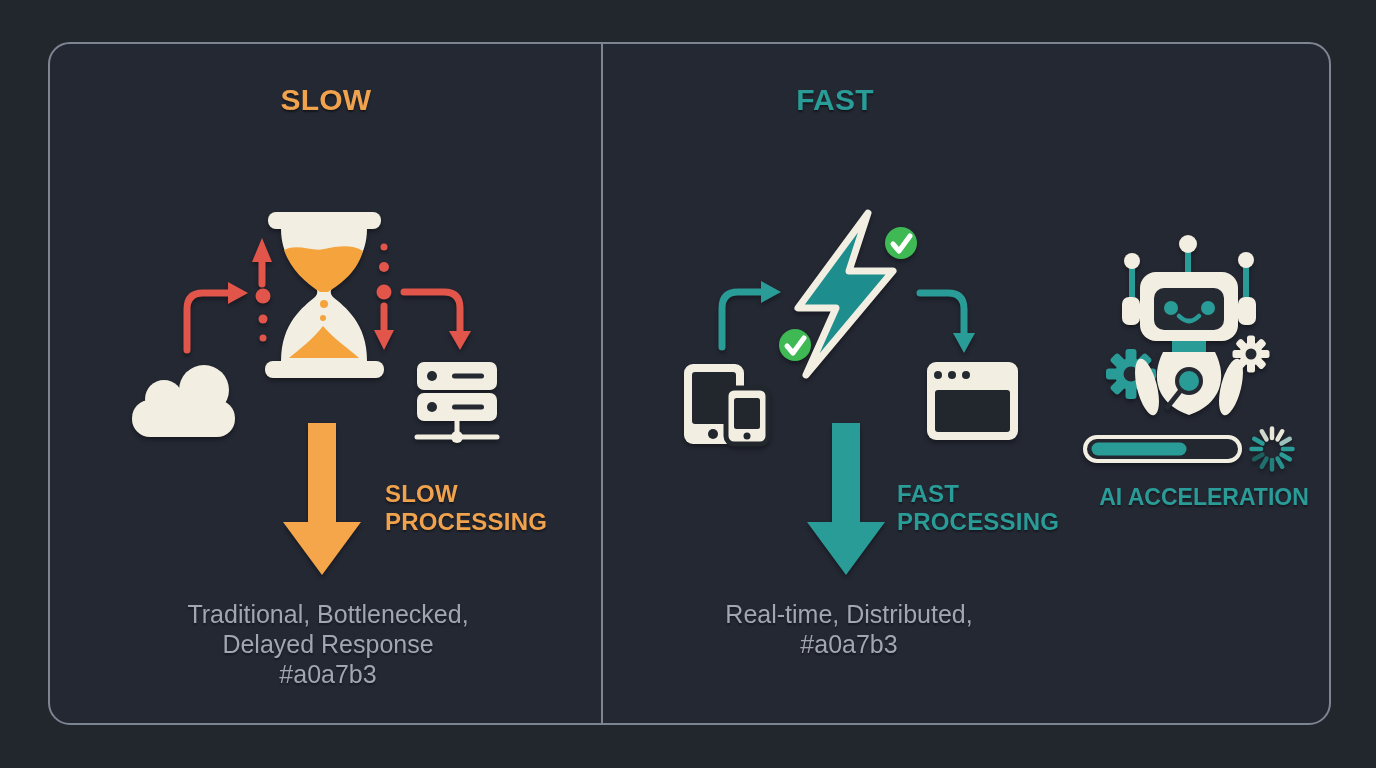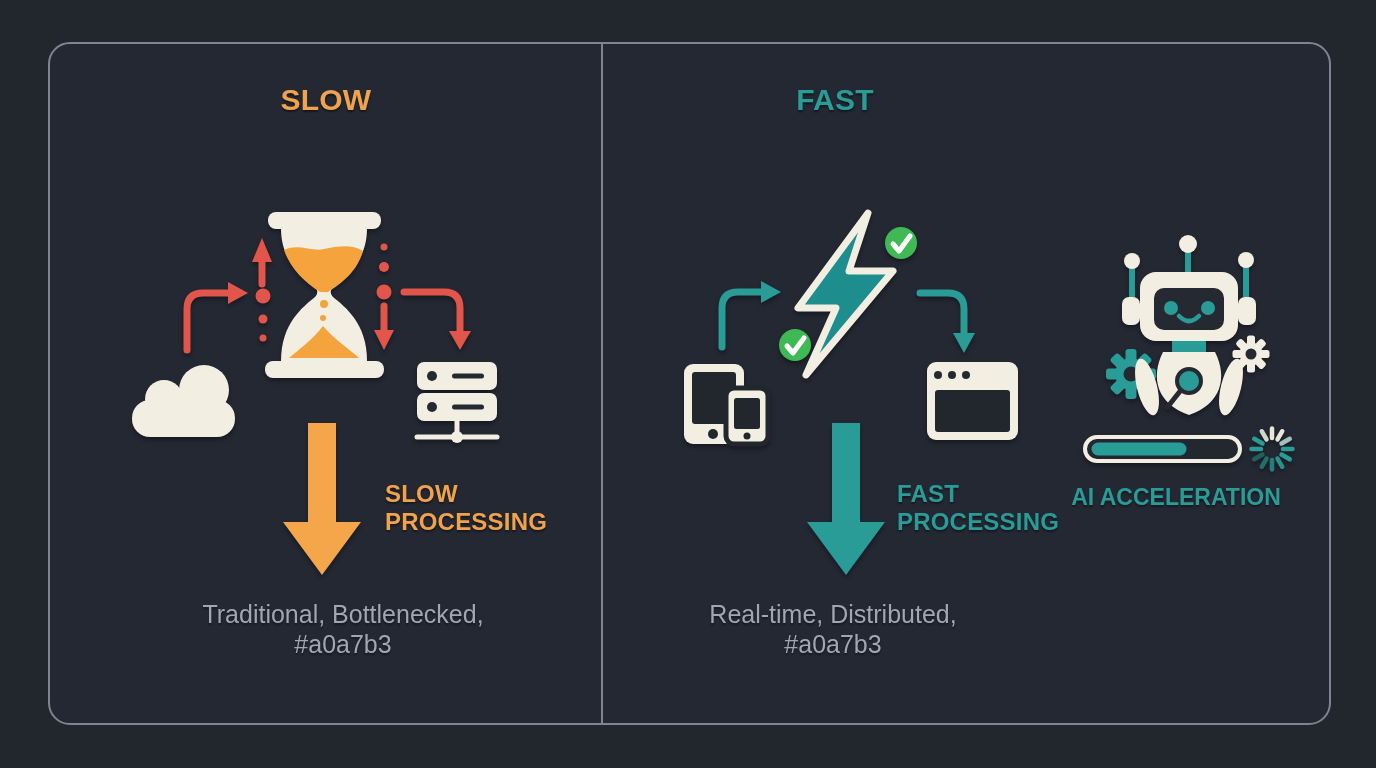--- a/index.html
+++ b/index.html
@@ -40,30 +40,30 @@
   }
   .flow-title.left{left:48px;top:80px;width:556px;color:var(--orange);}
   .flow-title.right{left:585px;top:80px;width:500px;color:var(--teal);}
   .proc-label{
     position:absolute;font-weight:700;font-size:24px;line-height:28px;
     letter-spacing:0.2px;text-shadow:0 2px 2px rgba(0,0,0,0.4);
   }
   .proc-label.slow{left:385px;top:480px;color:var(--orange);}
   .proc-label.fast{left:897px;top:480px;color:var(--teal);}
   .loading-label{
-    position:absolute;left:1064px;top:483px;width:224px;text-align:center;
+    position:absolute;left:1092px;top:483px;width:224px;text-align:center;
     font-weight:700;font-size:23px;line-height:29px;color:var(--teal);
     text-shadow:0 2px 2px rgba(0,0,0,0.4);
   }
   .caption{
     position:absolute;font-size:25px;line-height:30px;color:var(--gray);
     text-align:center;text-shadow:0 2px 2px rgba(0,0,0,0.4);
   }
-  .caption.left{left:65px;top:599px;width:556px;}
-  .caption.right{left:594px;top:599px;width:478px;}
+  .caption.left{left:50px;top:599px;width:556px;}
+  .caption.right{left:610px;top:599px;width:478px;}
 </style>
 </head>
 <body>
 
 <div class="frame"></div>
 <div class="divider"></div>
 
 <svg class="art" width="1376" height="768" viewBox="0 0 1376 768">
 
   <g class="shadowed">
@@ -272,19 +272,20 @@
   <div>FAST</div>
   <div>PROCESSING</div>
 </div>
 
 <div class="loading-label">
   <div>AI ACCELERATION</div>
 </div>
 
 <div class="caption left">
   <div>Traditional, Bottlenecked,</div>
+  <div>Delayed Response</div>
   <div>#a0a7b3</div>
 </div>
 
 <div class="caption right">
   <div>Real-time, Distributed,</div>
   <div>#a0a7b3</div>
 </div>
 
 </body></html>

